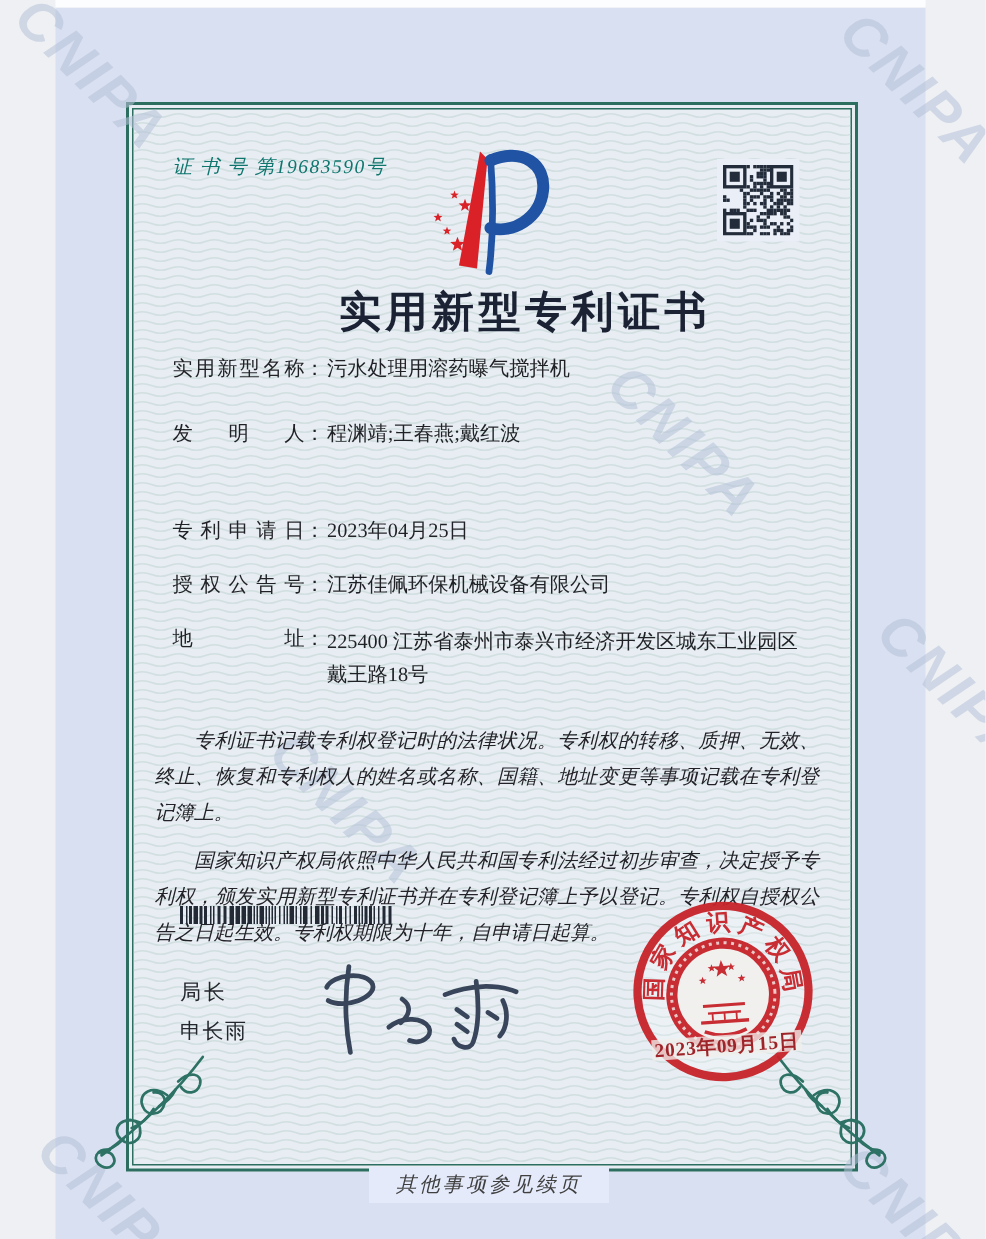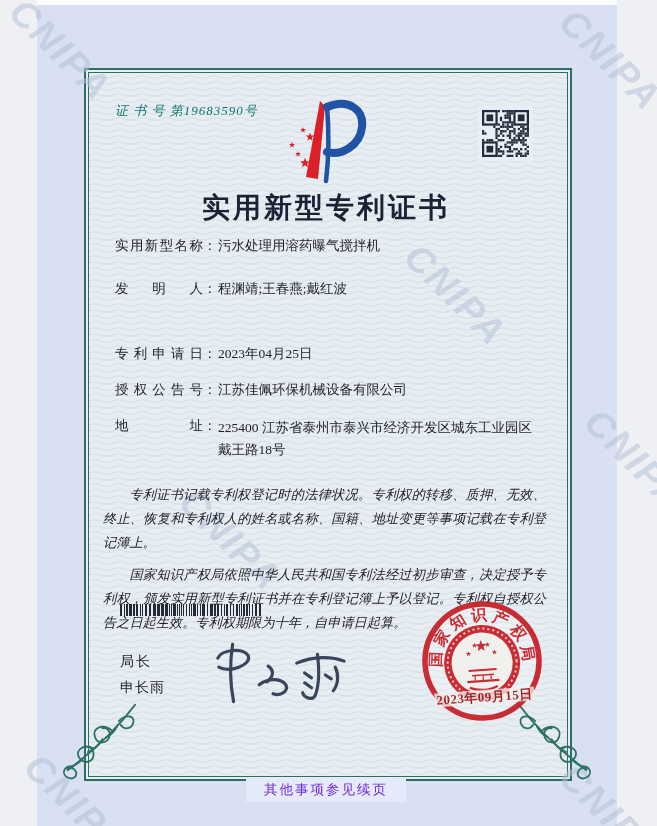--- a/index.html
+++ b/index.html
@@ -13,21 +13,21 @@
   .frame-inner svg{position:absolute;inset:0;}
   .wm{position:absolute;z-index:1;font-family:"Liberation Sans",sans-serif;font-weight:bold;
       font-style:italic;font-size:38px;letter-spacing:2px;color:#b6c2d9;opacity:.55;
       transform:translate(-50%,-50%) rotate(45deg);white-space:nowrap;pointer-events:none;}
   .abs{position:absolute;z-index:2;}
   .cert-no{left:78px;top:97px;font-size:13px;letter-spacing:1px;color:#0f766e;font-style:italic;}
   .logo{left:250px;top:92px;width:80px;height:88px;}
   .qr{left:441px;top:101px;width:55px;height:55px;background:#e9eef7;
       display:flex;align-items:center;justify-content:center;}
   .title{left:47px;top:184px;width:484px;text-align:center;font-size:28px;font-weight:bold;
-         letter-spacing:3px;color:#1b2234;}
+         letter-spacing:3px;color:#1b2234;padding-left:24px;}
   .row{position:absolute;left:78px;z-index:2;font-size:13.5px;white-space:nowrap;color:#1f2126;}
   .lbl{display:inline-block;width:88px;text-align:justify;text-align-last:justify;vertical-align:top;}
   .lbl2{display:inline-block;width:84px;text-align:justify;text-align-last:justify;vertical-align:top;}
   .colon{display:inline-block;width:13px;vertical-align:top;}
   .val{display:inline-block;margin-left:2px;vertical-align:top;}
   .addr-val{display:inline-block;margin-left:2px;vertical-align:top;white-space:normal;
             width:340px;line-height:1.6;}
   .pair2{position:absolute;left:213px;top:0;}
   .paras{left:66px;top:478px;width:443px;font-size:13.2px;line-height:1.8;color:#222228;
          font-style:italic;font-family:"DejaVu Serif",serif;text-align:justify;}
@@ -35,22 +35,22 @@
   .barcode{left:83px;top:599px;width:143px;height:12px;display:flex;align-items:stretch;}
   .barcode i{display:block;background:#232a36;}
   .signer-title{left:83px;top:648px;font-family:"Liberation Sans",sans-serif;font-size:14px;
                 letter-spacing:2px;color:#23262c;}
   .signer-name{left:83px;top:674px;font-family:"Liberation Sans",sans-serif;font-size:14px;
                letter-spacing:1px;color:#23262c;}
   .signature{left:165px;top:627px;width:148px;height:78px;}
   .seal{left:375px;top:586px;width:140px;height:140px;z-index:3;transform:rotate(-4deg);opacity:.95;}
   .footer-page{left:47px;top:746px;width:484px;text-align:center;font-size:12px;color:#2a2d33;letter-spacing:1px;}
   .cont-note{left:47px;top:773px;width:484px;text-align:center;z-index:2;}
-  .cont-note span{display:inline-block;background:#e4eafa;padding:3px 18px;
-                  font-size:13.5px;font-family:"DejaVu Serif",serif;color:#6d28d9;letter-spacing:2px;}
+  .cont-note span{display:inline-block;background:#e4eafa;padding:3px 18px;font-style:italic;
+                  font-size:13.5px;font-family:"DejaVu Serif",serif;color:#404040;letter-spacing:2px;}
   .flourish{position:absolute;z-index:2;width:82px;height:86px;}
   .flourish.left{left:18px;top:694px;}
   .flourish.right{left:480px;top:694px;transform:scaleX(-1);}
 </style>
 </head>
 <body>
 
 <div class="stage">
   <div class="page">
     <div class="topstrip"></div>

